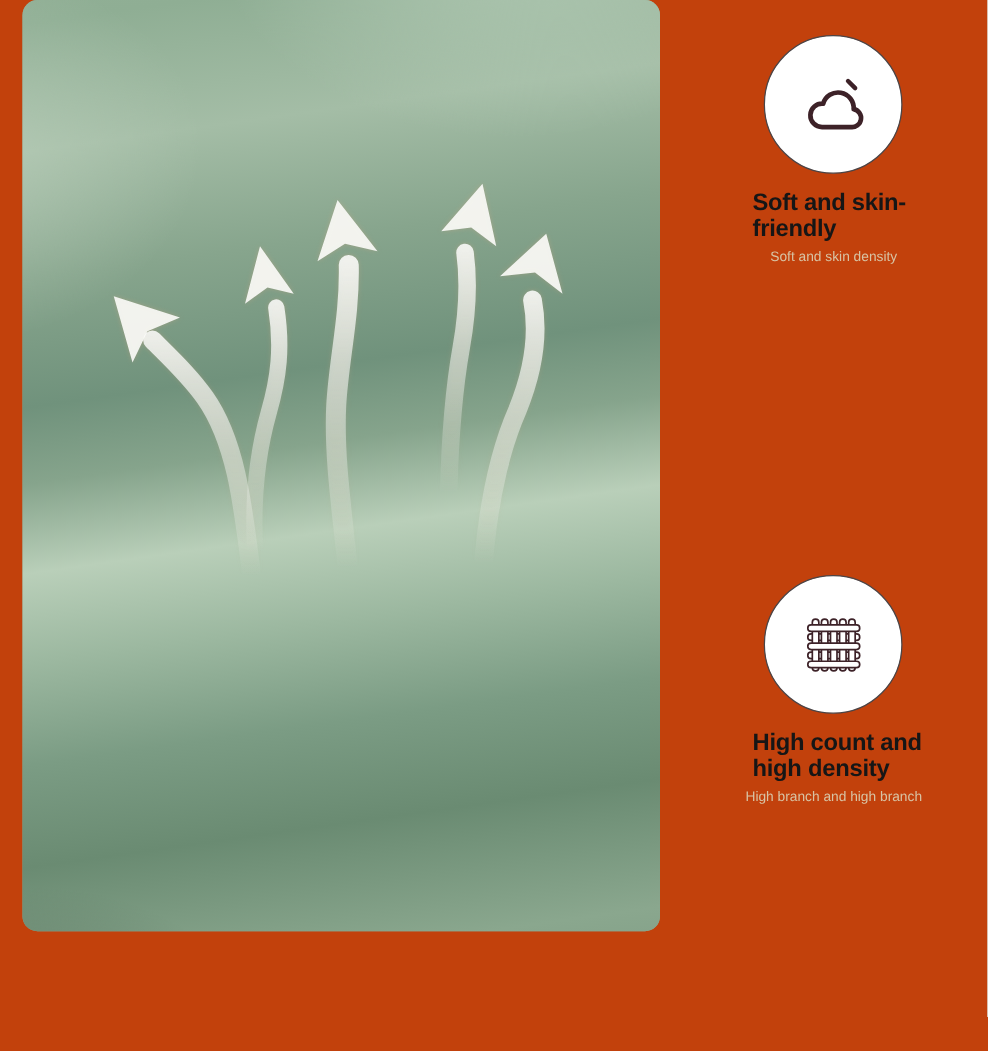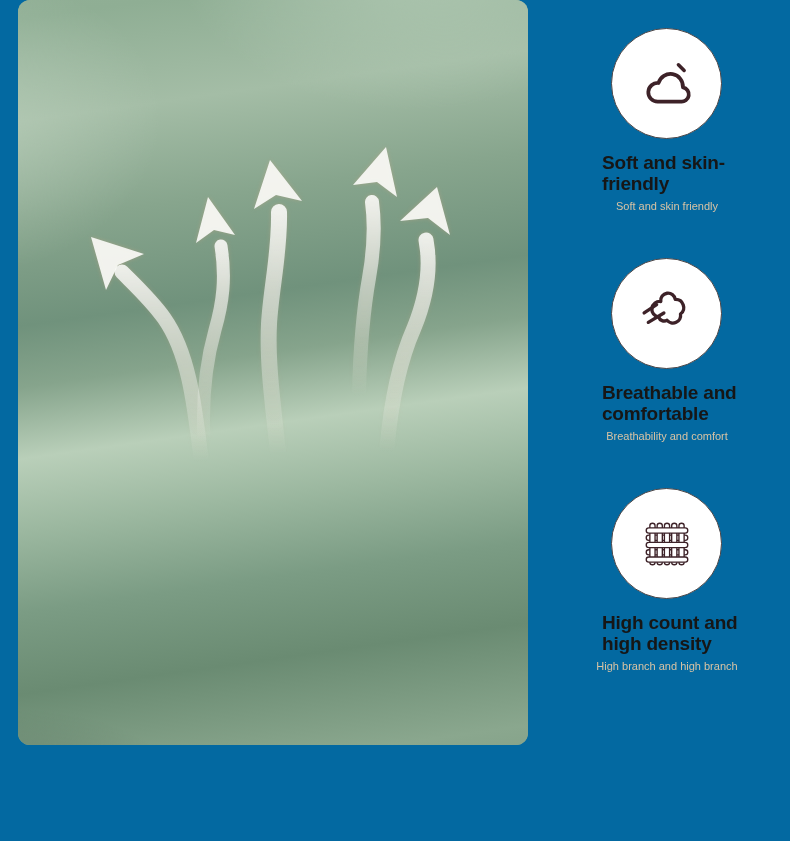--- a/index.html
+++ b/index.html
@@ -1,17 +1,17 @@
 <!DOCTYPE html>
 <html><head>
 <meta charset="utf-8">
 <style>
   * { margin:0; padding:0; box-sizing:border-box; }
   html,body { width:790px; height:841px; background:#ffffff; font-family:"Liberation Sans", sans-serif; }
-  .page { position:relative; width:790px; height:841px; background:#0369a1; overflow:hidden;text-decoration:underline; }
+  .page { position:relative; width:790px; height:841px; background:#c2410c; overflow:hidden;text-decoration:underline; }
 
   
   .product-image {
     position:absolute; left:18px; top:0; width:510px; height:745px;
     border-radius:12px; overflow:hidden; background:#8aa68e;
   }
   .fabric { position:absolute; inset:0; }
   .fabric::before {
     content:""; position:absolute; inset:-18%;
     transform:rotate(-8deg);
@@ -22,21 +22,21 @@
       linear-gradient(to bottom,
         #97b29a 0%, #8fae94 12%, #a4bda6 22%, #87a58d 32%,
         #70927c 42%, #86a48c 48%, #b9cfb9 55%, #9cb8a0 62%,
         #7b9c84 70%, #6a8b72 78%, #8aa78e 88%, #75937c 100%);
   }
   .arrows { position:absolute; inset:0; width:100%; height:100%;
             filter:drop-shadow(0 0 2px rgba(225,170,130,0.35)); }
 
   
   .feature { position:absolute; left:587px; width:176px; }
-  .f1 { top:28px; } .f2 { top:258px; } .f3 { top:488px; }
+  .f1 { top:28px; } .f2 { top:258px; } .f3 { top:460px; }
   .icon-circle {
     width:111px; height:111px; margin-left:24px;
     border:1px solid #4b4547; border-radius:50%;
     display:flex; align-items:center; justify-content:center;
     background:#ffffff;
   }
   .icon-circle svg { width:54px; height:54px; }
   .feature h3 {
     margin:13px 0 0 15px; width:155px;
     font-size:19px; line-height:21px; font-weight:700; color:#161616;
@@ -112,39 +112,23 @@
   </div>
 
   <section class="feature f1">
     <div class="icon-circle">
       <svg viewBox="0 0 52 52">
         <path class="ico" transform="translate(4,5) scale(2)" stroke-width="1.8" d="M17.5 19H6.5a4.5 4.5 0 1 1 .42-8.98A6 6 0 0 1 18.67 12.1 3.5 3.5 0 0 1 17.5 19Z"></path>
         <line class="ico" stroke-width="3.4" x1="37" y1="7.5" x2="42.5" y2="13"></line>
       </svg>
     </div>
     <h3>Soft and skin-friendly</h3>
-    <p class="sub">Soft and skin friendly</p>
+    <p class="sub">Soft and skin density</p>
   </section>
 
-  <section class="feature f2">
-    <div class="icon-circle">
-      <svg viewBox="0 0 52 52">
-        <path class="ico" stroke-width="3.2" d="M 18 29
-                 A 7.5 7.5 0 0 1 20 14
-                 A 7 7 0 0 1 34 12
-                 A 7.8 7.8 0 0 1 39 26
-                 A 7.4 7.4 0 0 1 26 32
-                 A 5.5 5.5 0 0 1 18 29 Z"></path>
-        <line class="ico" stroke-width="3.2" x1="4" y1="25" x2="16" y2="17"></line>
-        <line class="ico" stroke-width="3.2" x1="8" y1="34" x2="23" y2="25"></line>
-      </svg>
-    </div>
-    <h3>Breathable and comfortable</h3>
-    <p class="sub">Breathability and comfort</p>
-  </section>
 
   <section class="feature f3">
     <div class="icon-circle">
       <svg viewBox="0 0 52 52">
         <g stroke="#3d2228" stroke-width="1.3" fill="#ffffff">
 
           <rect x="6" y="17.5" width="40" height="5" rx="2.5"></rect>
           <rect x="6" y="31.5" width="40" height="5" rx="2.5"></rect>
 
           <rect x="9.5" y="6" width="5" height="40" rx="2.5"></rect>

